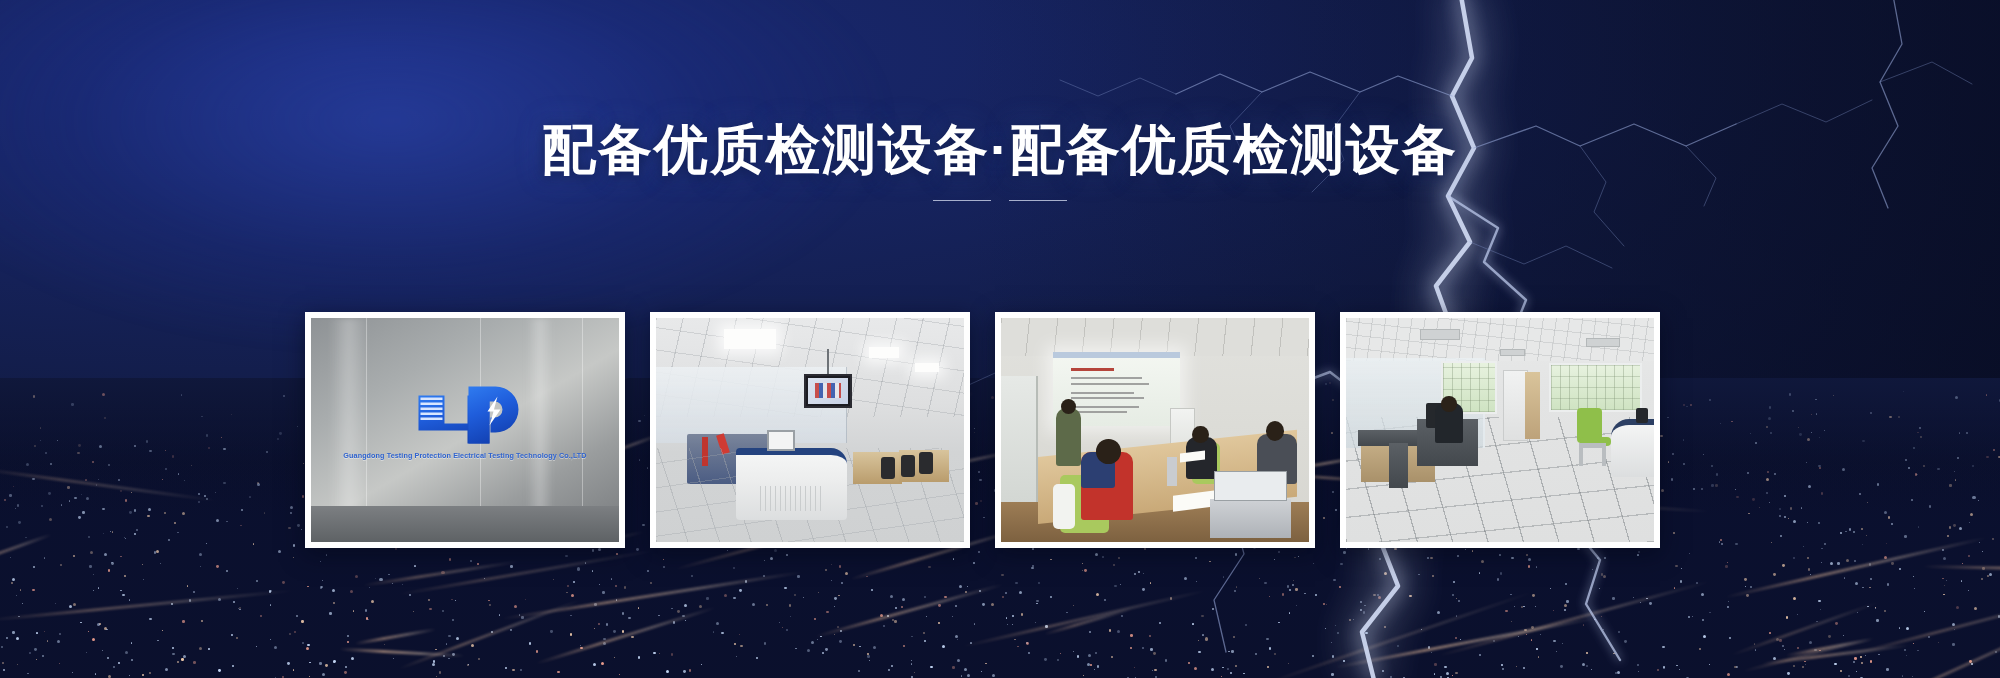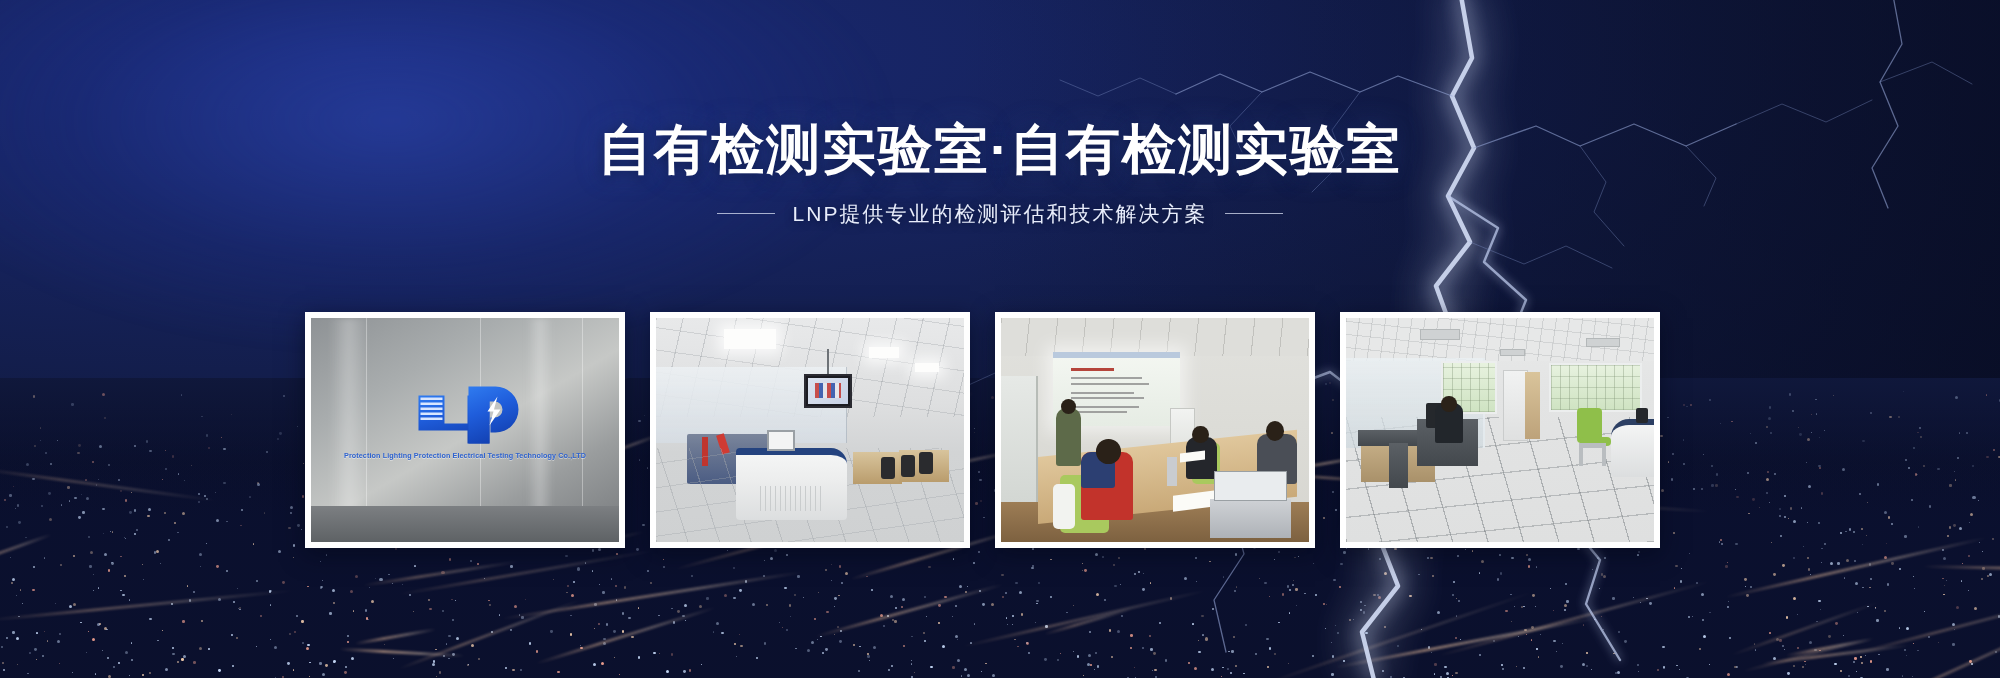--- a/index.html
+++ b/index.html
@@ -1831,24 +1831,23 @@
 
       <path class="bolt-faint" d="M1142,384 L1096,366 L1052,386 L1006,368 L962,388"></path>
       <path class="bolt-faint" d="M1052,386 L1028,424 L1040,456"></path>
 
       <path class="bolt-thin" d="M1892,-10 L1902,44 L1880,82 L1898,126 L1872,168 L1888,208"></path>
       <path class="bolt-faint" d="M1880,82 L1932,62 L1972,84"></path>
     </svg>
   </div>
 
   <div class="headline-wrap">
-    <span class="headline">自有检测实验室·自有检测实验室</span>
+    <span class="headline">配备优质检测设备·配备优质检测设备</span>
     <div class="subline">
       <span class="rule"></span>
-      <span class="sub-text">LNP提供专业的检测评估和技术解决方案</span>
       <span class="rule"></span>
     </div>
   </div>
 
   <div class="gallery">
 
     <div class="photo-frame">
       <div class="photo p1">
         <div class="glass-seam" style="left:18%"></div>
         <div class="glass-seam" style="left:55%"></div>
@@ -1875,21 +1874,21 @@
                 <rect x="22" y="50" width="44" height="5"></rect>
                 <rect x="22" y="60" width="44" height="5"></rect>
                 <rect x="22" y="70" width="44" height="5"></rect>
               </g>
 
               <path d="M118,8 h54 a46,46 0 0 1 0,92 h-10 V70 h8 a16,16 0 0 0 0,-32 h-10 v84 h-42 Z" fill="url(#lg)"></path>
 
               <path d="M176,28 l-20,30 h12 l-8,28 22,-32 h-13 Z" fill="#ffffff"></path>
             </svg>
           </div>
-          <div class="logo-en">Protection Lighting Protection Electrical Testing Technology Co.,LTD</div>
+          <div class="logo-en">Guangdong Testing Protection Electrical Testing Technology Co.,LTD</div>
         </div>
       </div>
     </div>
 
     <div class="photo-frame">
       <div class="photo p2">
         <div class="ceiling"></div>
         <div class="panel-light" style="left:22%;top:5%;width:17%;height:9%"></div>
         <div class="panel-light" style="left:69%;top:13%;width:10%;height:5%"></div>
         <div class="panel-light" style="left:84%;top:20%;width:8%;height:4%"></div>

